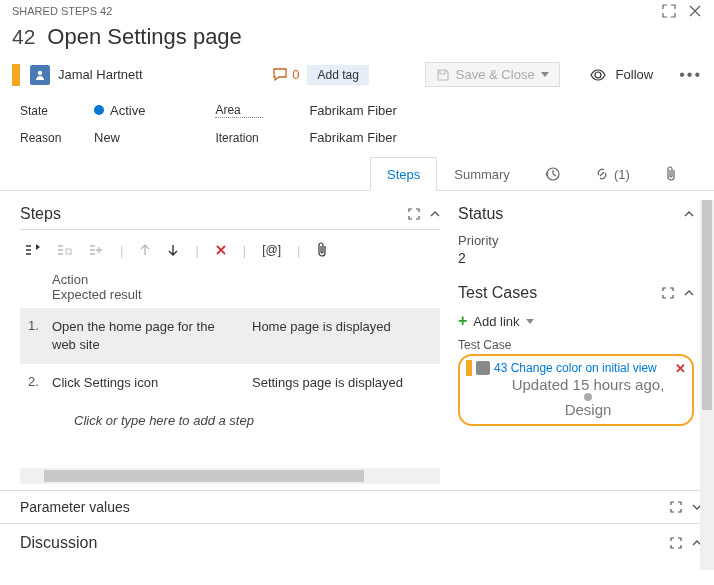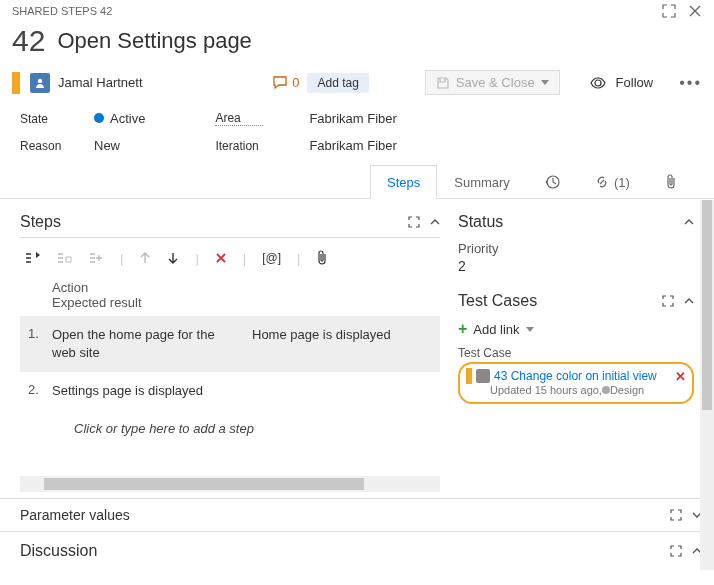--- a/index.html
+++ b/index.html
@@ -1,21 +1,21 @@
 <!DOCTYPE html>
 <html><head>
 <meta charset="utf-8">
 <style>
 * { box-sizing: border-box; margin: 0; padding: 0; }
 body { font-family: "Segoe UI", Arial, sans-serif; font-size: 13px; color: #333; background: #fff; width: 714px; height: 585px; overflow: hidden; position: relative; }
 .topbar { display: flex; align-items: center; justify-content: space-between; padding: 4px 12px 2px 12px; font-size: 11px; color: #666; }
 .topbar-right { display: flex; gap: 12px; }
 .icon-btn { cursor: pointer; color: #666; display: inline-flex; align-items: center; }
 .title-row { display: flex; align-items: center; padding: 4px 12px 8px 12px; }
-.title-id { font-size: 30px; font-weight: 400; color: #444; margin-right: 12px; }
+.title-id { font-size: 21px; font-weight: 400; color: #444; margin-right: 12px; }
 .title-text { font-size: 22px; font-weight: 400; color: #333; }
 .meta-row { display: flex; align-items: center; padding: 4px 12px 10px 12px; gap: 8px; }
 .orange-bar { width: 8px; height: 22px; background: #f5a623; margin-right: 2px; }
 .avatar { width: 20px; height: 20px; background: #4a7ab5; border-radius: 2px; display: inline-flex; align-items: center; justify-content: center; color: #fff; font-size: 10px; }
 .spacer { flex: 1; }
 .discussion-count { display: flex; align-items: center; gap: 4px; color: #c8661b; }
 .add-tag { background: #e6eef7; padding: 3px 10px; font-size: 12px; color: #333; cursor: pointer; }
 .save-btn { border: 1px solid #ddd; background: #f5f5f5; color: #aaa; padding: 4px 10px; display: flex; align-items: center; gap: 6px; cursor: default; }
 .follow-btn { display: flex; align-items: flex-end; gap: 10px; cursor: pointer; }
 .more-btn { cursor: pointer; font-size: 16px; letter-spacing: 2px; color: #666; }
@@ -52,21 +52,21 @@
 .field-sm-val { font-size: 14px; margin-bottom: 14px; }
 .add-link { display: flex; align-items: center; gap: 6px; color: #333; margin-bottom: 8px; cursor: pointer; }
 .plus { color: #2e9e2e; font-size: 16px; font-weight: bold; }
 .tc-label { font-size: 12px; color: #555; margin-bottom: 2px; }
 .tc-box { border: 2px solid #f5a623; border-radius: 14px; padding: 4px 6px 6px 6px; position: relative; }
 .tc-row1 { display: flex; align-items: center; gap: 4px; }
 .tc-orange { width: 6px; height: 16px; background: #f5a623; }
 .tc-ava { width: 14px; height: 14px; background: #888; border-radius: 2px; }
 .tc-link { color: #0078d4; font-size: 12px; cursor: pointer; }
 .tc-x { color: #d13438; font-weight: bold; margin-left: auto; cursor: pointer; }
-.tc-row2 { font-size: 11px; color: #777; padding-left: 24px; display: flex; align-items: center; gap: 0; }
+.tc-row2 { font-size: 15px; color: #777; padding-left: 24px; display: flex; align-items: center; gap: 0; flex-direction: column; }
 .gray-dot { width: 8px; height: 8px; border-radius: 50%; background: #aaa; display: inline-block; }
 .param-head { display: flex; align-items: center; justify-content: space-between; border-top: 1px solid #ddd; border-bottom: 1px solid #ddd; padding: 8px 12px 8px 20px; margin-top: 6px; }
 .discussion-head { display: flex; align-items: center; justify-content: space-between; padding: 10px 12px 8px 20px; }
 .vscroll { position: absolute; right: 0; top: 200px; width: 14px; height: 370px; background: #f0f0f0; }
 .vscroll-thumb { position: absolute; top: 0; left: 2px; width: 10px; height: 210px; background: #c8c8c8; }
 svg { display: block; }
 .caret-down { display:inline-block; border-left:4px solid transparent; border-right:4px solid transparent; border-top:5px solid #888; vertical-align: middle; }
 </style>
 </head>
 <body>
@@ -240,20 +240,21 @@
       <span class="c1">Action</span>
       <span>Expected result</span>
     </div>
     <div class="step-row sel">
       <span class="step-num">1.</span>
       <span class="step-action">Open the home page for the web site</span>
       <span class="step-result">Home page is displayed</span>
     </div>
     <div class="step-row">
       <span class="step-num">2.</span>
+      <span class="step-action">Click Settings icon</span>
       <span class="step-result">Settings page is displayed</span>
     </div>
     <div class="placeholder-row">Click or type here to add a step</div>
     <div class="hscroll">
         <div class="hscroll-thumb"></div>
       </div>
   </div>
 
   <div class="right-pane">
     <div class="section-head">

